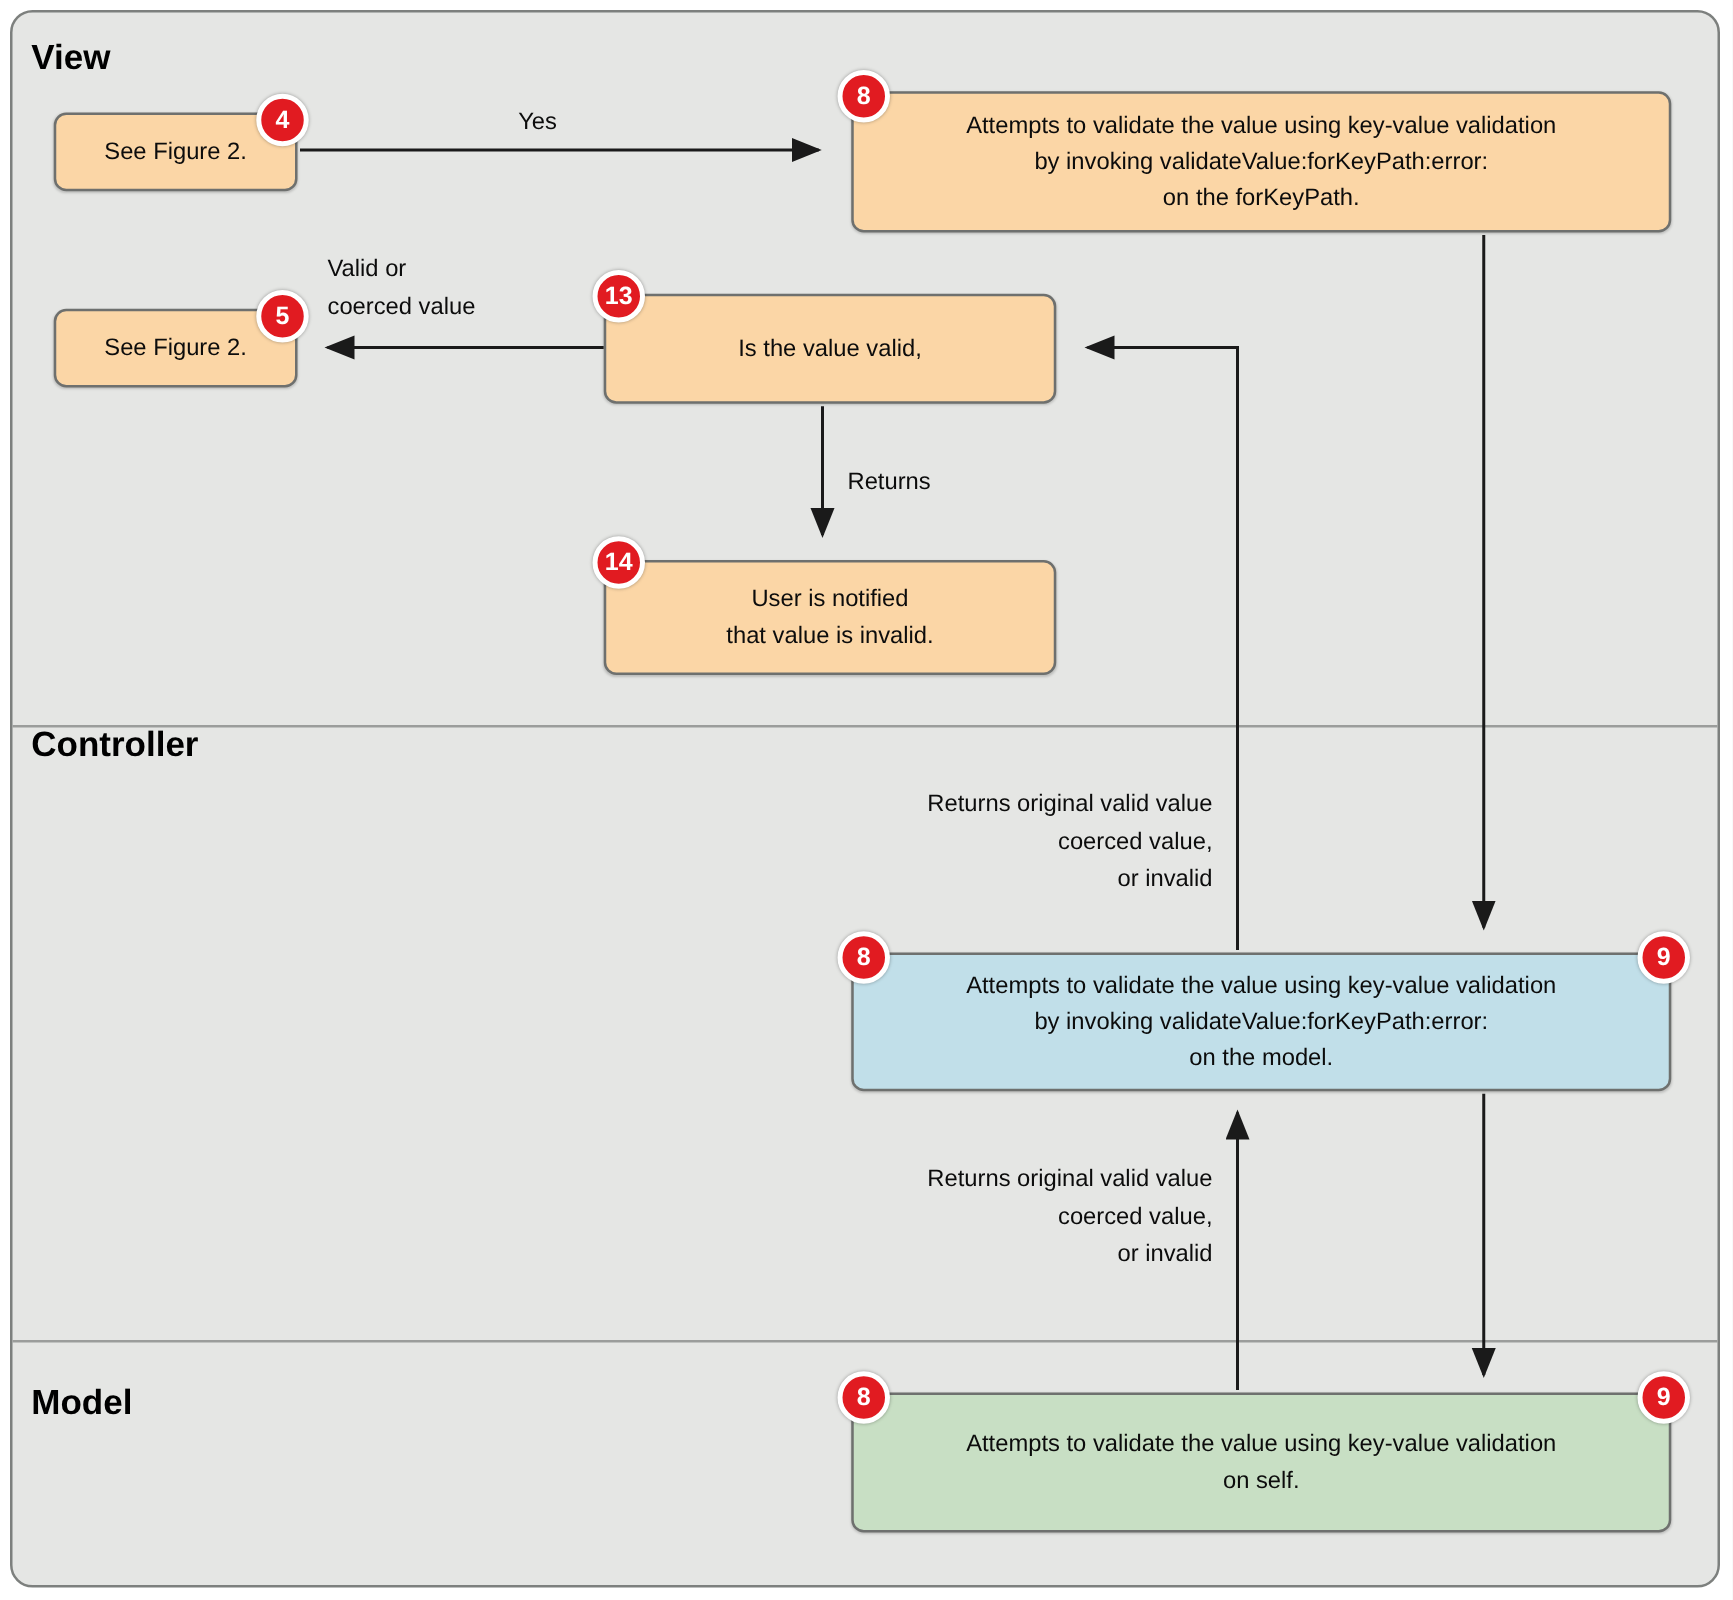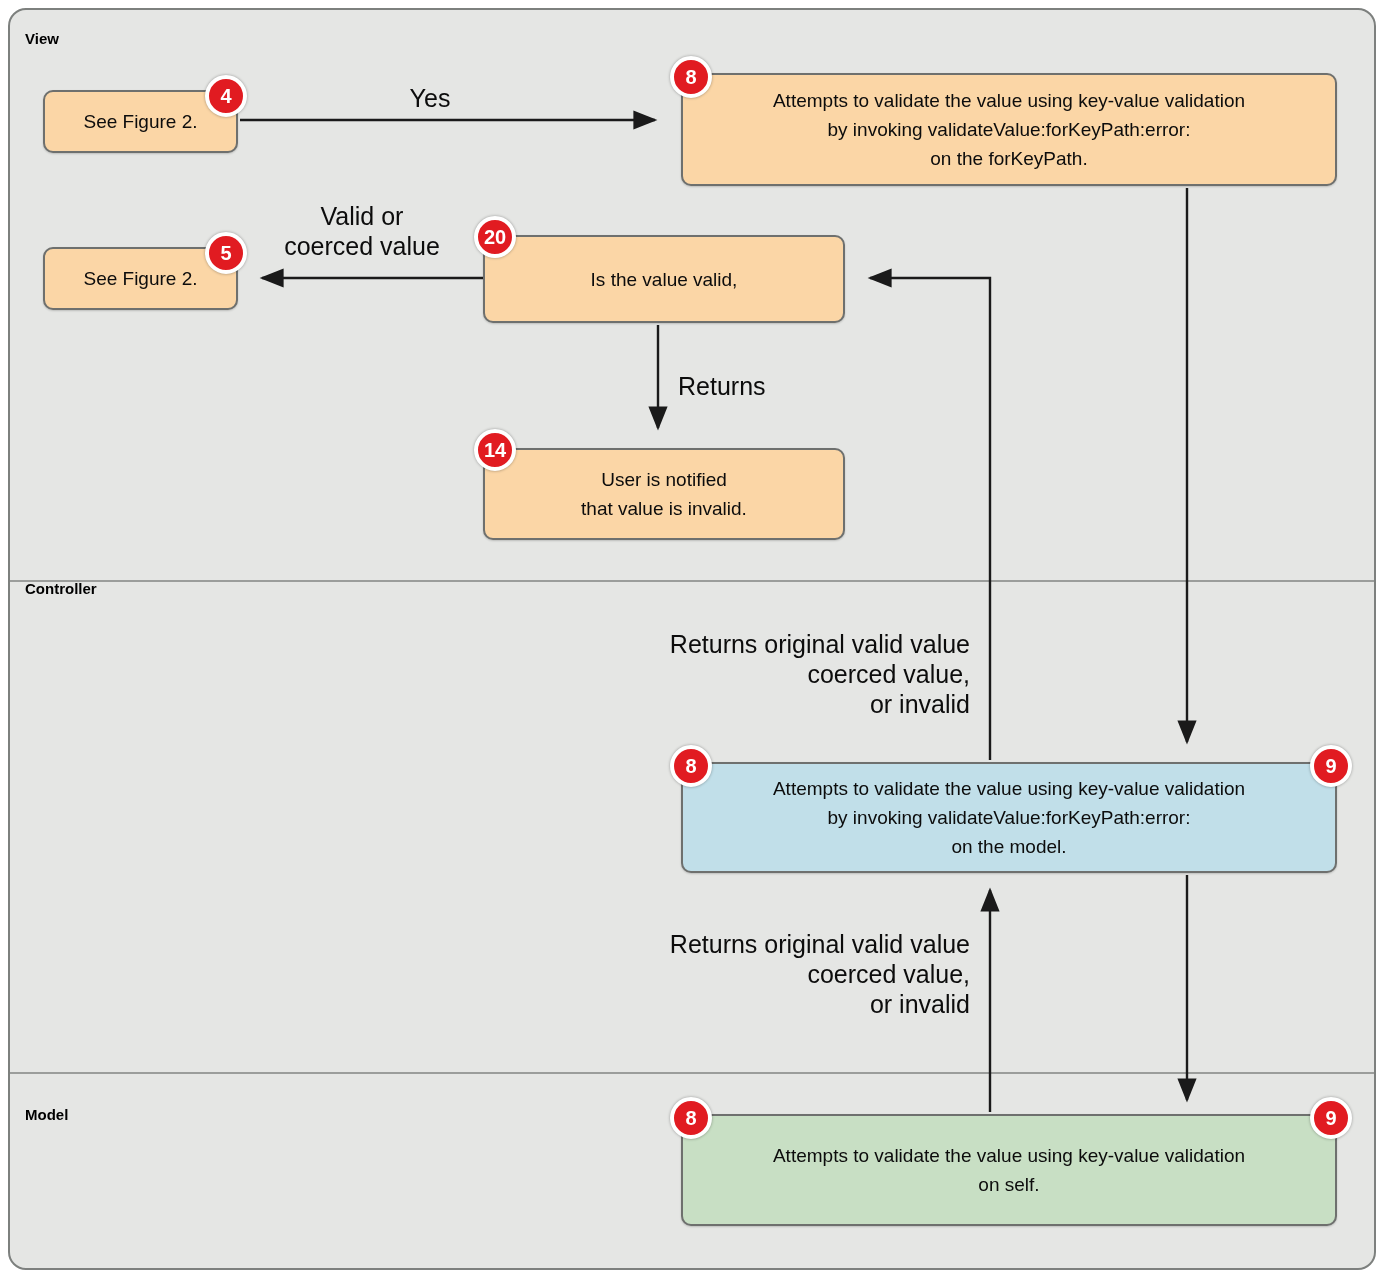--- a/index.html
+++ b/index.html
@@ -2,33 +2,33 @@
 <html><head>
 <meta charset="utf-8">
 <style>
   html,body{margin:0;padding:0;background:#ffffff;}
   body{width:1386px;height:1280px;position:relative;overflow:hidden;
        font-family:"Liberation Sans","DejaVu Sans",sans-serif;color:#111;}
   #stage{position:absolute;left:0;top:0;width:1386px;height:1280px;}
   .container{position:absolute;left:8px;top:8px;width:1368px;height:1262px;
              background:#e5e6e4;border:2px solid #7d807e;border-radius:18px;box-sizing:border-box;}
   .divider{position:absolute;left:0;width:100%;height:2px;background:#9b9d9b;}
-  .lane-label{position:absolute;left:25px;font-size:15px;font-weight:bold;color:#000;}
+  .lane-label{position:absolute;left:25px;font-size:28px;font-weight:bold;color:#000;}
   .box{position:absolute;box-sizing:border-box;border:2px solid #6e706e;border-radius:10px;
        display:flex;flex-direction:column;justify-content:center;align-items:center;
        font-size:19px;line-height:29px;text-align:center;color:#0c0c0c;
        box-shadow:0 1px 2px rgba(0,0,0,0.18);}
   .peach{background:#fbd6a6;}
   .blue{background:#c1dfe9;}
   .green{background:#c8dfc4;}
   .badge{position:absolute;width:34px;height:34px;background:#e11b21;border:4px solid #ffffff;
          border-radius:50%;box-shadow:0 0 3px rgba(0,0,0,0.35);
          display:flex;align-items:center;justify-content:center;
          color:#ffffff;font-size:20px;font-weight:bold;line-height:1;}
-  .edge-label{position:absolute;font-size:25px;line-height:30px;color:#0c0c0c;}
+  .edge-label{position:absolute;font-size:19px;line-height:30px;color:#0c0c0c;}
   svg.arrows{position:absolute;left:0;top:0;pointer-events:none;}
   .arrow{stroke:#1a1a1a;stroke-width:2.4;fill:none;}
 </style>
 </head>
 <body>
 
 <div id="stage">
 
   <div class="container">
     <div class="divider" style="top:570px"></div>
@@ -49,21 +49,21 @@
     <line class="arrow" x1="483" y1="278" x2="262" y2="278" marker-end="url(#ah)"></line>
     <line class="arrow" x1="658" y1="325" x2="658" y2="428" marker-end="url(#ah)"></line>
     <line class="arrow" x1="1187" y1="188" x2="1187" y2="742" marker-end="url(#ah)"></line>
     <path class="arrow" d="M990,760 L990,278 L870,278" marker-end="url(#ah)"></path>
     <line class="arrow" x1="1187" y1="875" x2="1187" y2="1100" marker-end="url(#ah)"></line>
     <line class="arrow" x1="990" y1="1112" x2="990" y2="890" marker-end="url(#ah)"></line>
   </svg>
 
   <div class="edge-label" style="left:380px;top:83px;width:100px;text-align:center">Yes</div>
 
-  <div class="edge-label" style="left:262px;top:201px;width:200px;text-align:center">
+  <div class="edge-label" style="left:262px;top:201px;width:200px;text-align:left">
     <div>Valid or</div>
     <div>coerced value</div>
   </div>
 
   <div class="edge-label" style="left:678px;top:371px">Returns</div>
 
   <div class="edge-label" style="left:620px;top:629px;width:350px;text-align:right">
     <div>Returns original valid value</div>
     <div>coerced value,</div>
     <div>or invalid</div>
@@ -87,21 +87,21 @@
     <span class="badge" style="left:-13px;top:-19px">8</span>
   </div>
 
   <div class="box peach" style="left:43px;top:247px;width:195px;height:63px">
     <div>See Figure 2.</div>
     <span class="badge" style="left:160px;top:-17px">5</span>
   </div>
 
   <div class="box peach" style="left:483px;top:235px;width:362px;height:88px">
     <div>Is the value valid,</div>
-    <span class="badge" style="left:-11px;top:-21px">20</span>
+    <span class="badge" style="left:-11px;top:-21px">13</span>
   </div>
 
   <div class="box peach" style="left:483px;top:448px;width:362px;height:92px">
     <div>User is notified</div>
     <div>that value is invalid.</div>
     <span class="badge" style="left:-11px;top:-21px">14</span>
   </div>
 
   <div class="box blue" style="left:681px;top:762px;width:656px;height:111px">
     <div>Attempts to validate the value using key-value validation</div>

